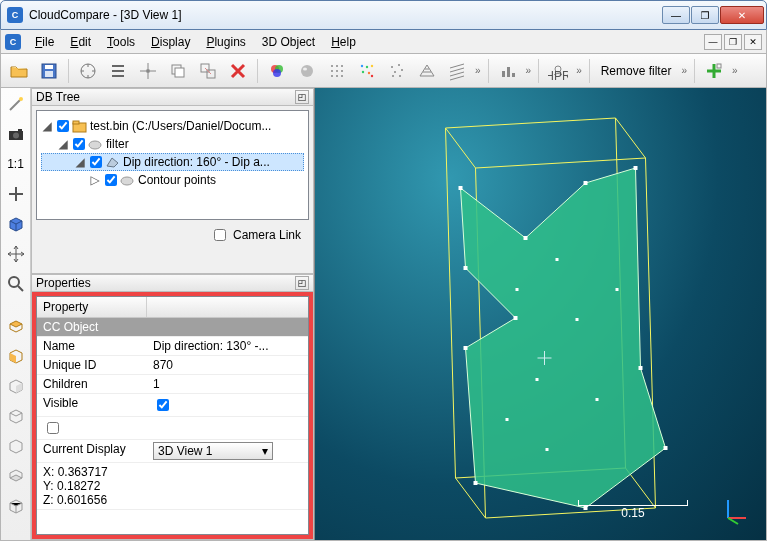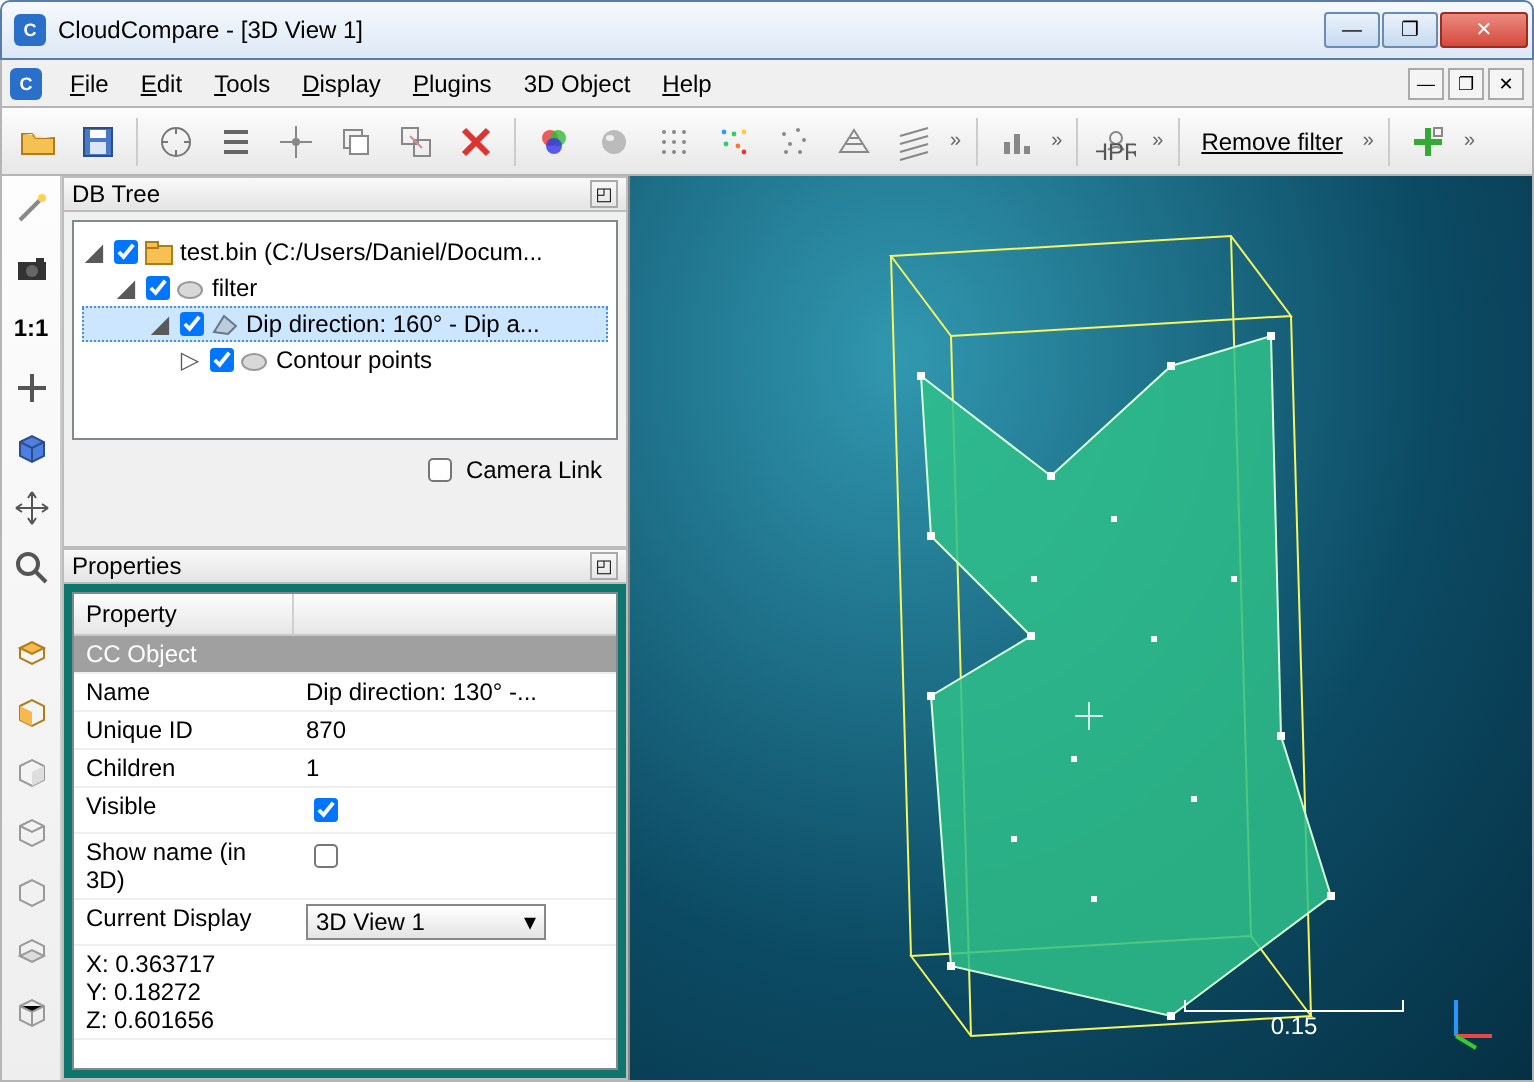--- a/index.html
+++ b/index.html
@@ -19,54 +19,54 @@
 .menuitem { padding: 3px 8px; }
 .menuitem u { text-decoration: underline; }
 .mdi-btns { margin-left: auto; display:flex; gap:2px; }
 .mdi-btn { width:18px; height:16px; border:1px solid #aaa; background:#f4f4f4; display:flex;align-items:center;justify-content:center; font-size:9px; }
 
 
 .toolbar { height: 34px; border: 1px solid #b5b5b5; border-top: none; display: flex; align-items: center; background: linear-gradient(#fdfdfd,#e7e7e7); padding: 0 4px; gap:2px; }
 .tbtn { width: 28px; height: 28px; border: 1px solid transparent; border-radius:3px; display:flex; align-items:center; justify-content:center; }
 .tsep { width:1px; height:24px; background:#ccc; margin:0 3px; }
 .chev { color:#666; font-size:10px; padding:0 2px; }
-.rfilter { padding: 3px 6px; text-decoration: underline; }
+.rfilter { padding: 3px 6px; }
 
 
 .main { display: flex; height: calc(541px - 30px - 24px - 34px); border:1px solid #b5b5b5; border-top:none; }
 .lefttools { width: 30px; border-right:1px solid #ccc; background:linear-gradient(#fdfdfd,#eee); display:flex; flex-direction:column; align-items:center; padding-top:4px; gap:6px; }
 .ltbtn { width:24px; height:24px; display:flex; align-items:center; justify-content:center; }
 
 .panels { width: 284px; border-right:1px solid #888; display:flex; flex-direction:column; background:#f0f0f0; }
 .panel-head { height:18px; background:linear-gradient(#f9f9f9,#e4e4e4); border:1px solid #bcbcbc; display:flex; align-items:center; padding:0 4px; font-size:11px; }
 .panel-head .pin { margin-left:auto; width:14px; height:14px; border:1px solid #aaa; display:flex;align-items:center;justify-content:center; font-size:9px;}
 .dbtree-body { flex:0 0 168px; border:1px solid #bcbcbc; border-top:none; background:#f0f0f0; padding:4px; position:relative; }
 .tree { background:#fff; border:1px solid #828790; padding:6px 4px; height:110px; overflow:hidden; }
 .tree-row { display:flex; align-items:center; height:18px; white-space:nowrap; overflow:hidden; }
 .tree-row.sel { background:#cde6ff; border:1px dotted #4a90d9; }
 .tw { display:inline-block; width:12px; text-align:center; color:#595959; }
 .chk { width:12px; height:12px; margin-right:3px; }
 .ticon { width:15px; height:14px; margin-right:3px; display:flex;align-items:center;justify-content:center; }
 .camlink { display:flex; align-items:center; justify-content:flex-end; padding:6px 8px 0 0; gap:4px;}
 
-.props-body { flex:1; border:1px solid #bcbcbc; border-top:none; background:#0f766e; padding:4px; }
+.props-body { flex:1; border:1px solid #bcbcbc; border-top:none; background:#ef4444; padding:4px; }
 .ptable { background:#fff; border:1px solid #828790; height:100%; overflow:auto; position:relative; }
 .pth { display:flex; background:linear-gradient(#fdfdfd,#e6e6e6); border-bottom:1px solid #c8c8c8; position:sticky; top:0; }
 .pth > div { padding:3px 6px; border-right:1px solid #d0d0d0; }
 .pc1 { width:110px; } .pc2 { flex:1; }
 .prow { display:flex; border-bottom:1px solid #eee; }
 .prow > div { padding:2px 6px; }
 .prow.hdr { background:#a0a0a0; color:#fff; }
 .prow.hdr > div { padding:2px 6px; }
 .pselect { border:1px solid #888; background:linear-gradient(#fff,#e4e4e4); padding:1px 4px; width:120px; display:flex; }
 .pselect span:last-child { margin-left:auto; }
 
 
 .viewport { flex:1; position:relative; background: radial-gradient(ellipse at 30% 20%, #3198b0 0%, #0c4a63 60%, #053043 100%); }
-.scalebar { position:absolute; right:64px; bottom:20px; color:#fff; font-size:12px; text-align:center; }
+.scalebar { position:absolute; right:78px; bottom:20px; color:#fff; font-size:12px; text-align:center; }
 .scalebar .bar { width:110px; border-bottom:1px solid #fff; border-left:1px solid #fff; border-right:1px solid #fff; height:6px; }
 .triad { position:absolute; right:14px; bottom:14px; }
 
 svg.ic { width:20px; height:20px; }
 </style>
 </head>
 <body>
 
 <div class="titlebar">
   <div class="app-icon">C</div>
@@ -248,21 +248,21 @@
           <circle cx="15" cy="5" r="2" fill="#ffd24d"></circle>
         </svg>
       </div>
     <div class="ltbtn">
         <svg class="ic" viewBox="0 0 20 20">
           <rect x="3" y="7" width="14" height="9" fill="#333"></rect>
           <circle cx="10" cy="11.5" r="3" fill="#666"></circle>
           <rect x="12" y="5" width="4" height="3" fill="#333"></rect>
         </svg>
       </div>
-    <div class="ltbtn" style="font-weight:bold">1:1</div>
+    <div class="ltbtn" style="font-weight:normal">1:1</div>
     <div class="ltbtn">
         <svg class="ic" viewBox="0 0 20 20">
           <path d="M10 3v14M3 10h14" stroke="#555" stroke-width="2"></path>
         </svg>
       </div>
     <div class="ltbtn">
         <svg class="ic" viewBox="0 0 20 20">
           <path d="M4 7l6-3 6 3v7l-6 3-6-3z" fill="#4d7fe0" stroke="#2a4d8c"></path>
           <path d="M4 7l6 3 6-3M10 10v7" stroke="#2a4d8c" fill="none"></path>
         </svg>
@@ -400,21 +400,20 @@
             </div>
             <div class="prow">
               <div class="pc1">Children</div>
               <div class="pc2"><span>1</span></div>
             </div>
             <div class="prow">
               <div class="pc1">Visible</div>
               <div class="pc2"><input type="checkbox" class="chk" checked="" style=""></div>
             </div>
             <div class="prow">
-              <div class="pc1">Show name (in 3D)</div>
               <div class="pc2"><input type="checkbox" class="chk" style=""></div>
             </div>
             <div class="prow">
               <div class="pc1">Current Display</div>
               <div class="pc2">
                 <div class="pselect">
                   <span>3D View 1</span>
                   <span>▾</span>
                 </div>
               </div>

